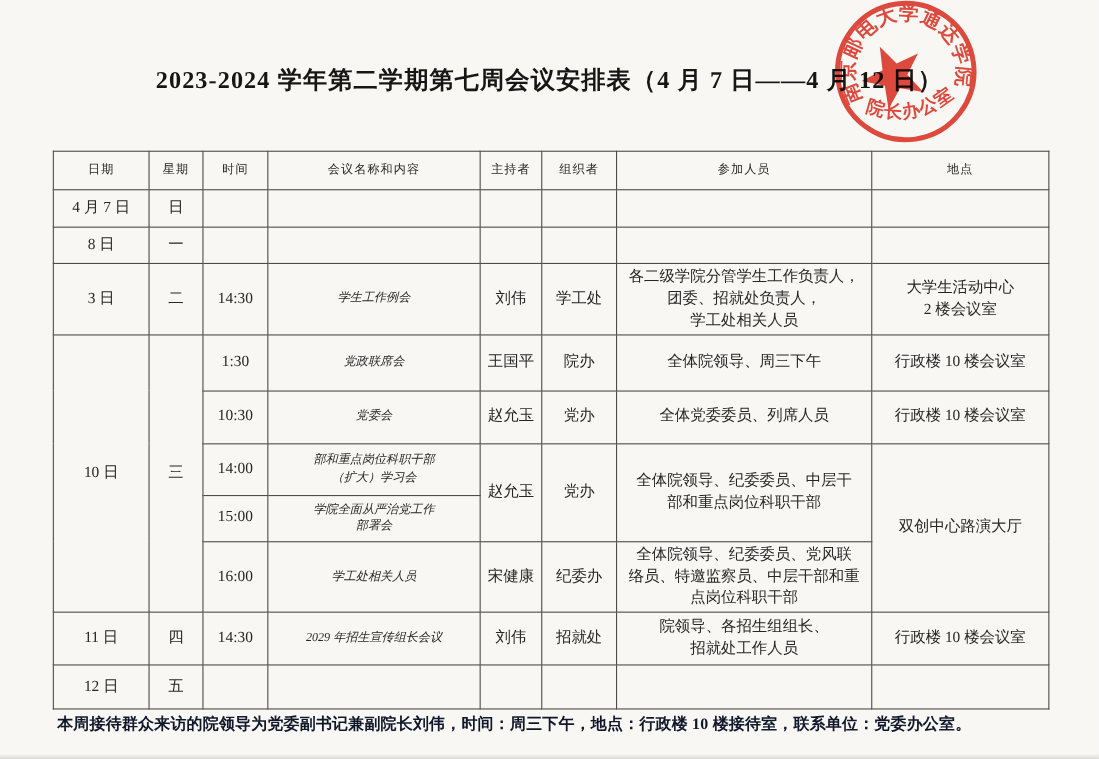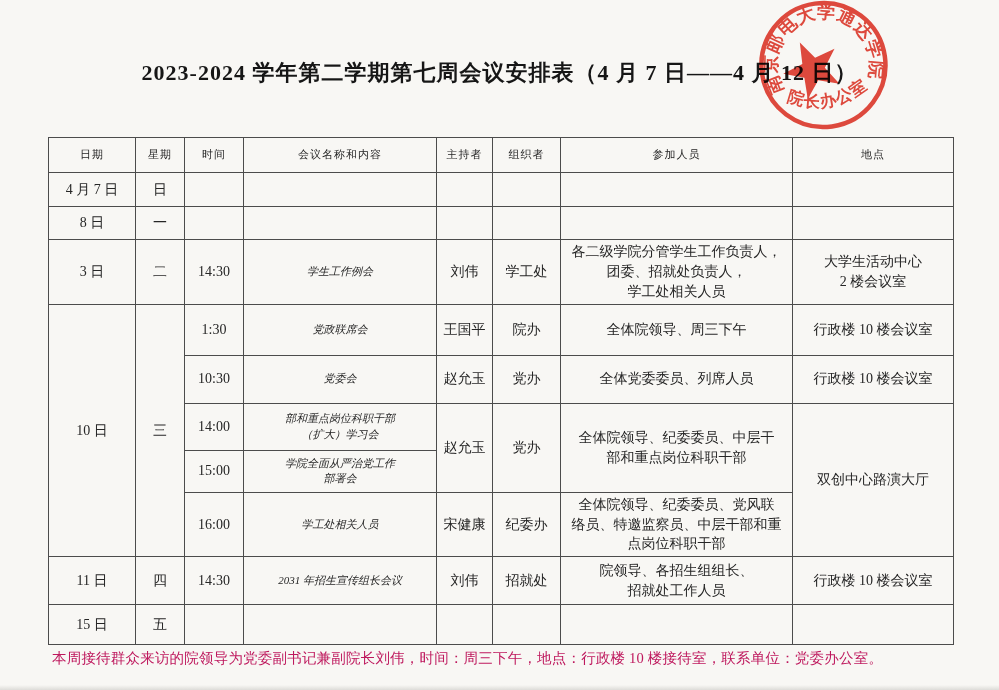--- a/index.html
+++ b/index.html
@@ -49,23 +49,24 @@
     overflow:hidden;
   }
   .sched-table th{font-size:11px;letter-spacing:1px;}
   .meeting-cell{font-size:11px;font-style:italic;}
   .hr0{height:35px}.hr1{height:34px}.hr2{height:33px}.hr3{height:58px}
   .hr4{height:51px}.hr5{height:48px}.hr6{height:47px}.hr7{height:42px}
   .hr8{height:60px}.hr9{height:48px}.hr10{height:40px}
   .doc-footer{
     position:absolute;left:52px;top:649px;width:920px;
     font-size:14.5px;
-    color:#be185d;
+    color:#0f172a;
     letter-spacing:.2px;
     z-index:1;
+    font-weight:bold;
   }
 </style>
 </head>
 <body>
 
 <div class="doc-title">2023-2024 学年第二学期第七周会议安排表（4 月 7 日——4 月 12 日）</div>
 
 <svg class="stamp" viewBox="0 0 152 146" xmlns="http://www.w3.org/2000/svg">
   <circle cx="76" cy="69" r="62" fill="none" stroke="#e23b2e" stroke-width="4.5"></circle>
   <g transform="rotate(-18 65 72)">
@@ -186,30 +187,30 @@
     <td>纪委办</td>
     <td>全体院领导、纪委委员、党风联
 络员、特邀监察员、中层干部和重
 点岗位科职干部</td>
   </tr>
 
   <tr class="hr9">
     <td>11 日</td>
     <td>四</td>
     <td>14:30</td>
-    <td class="meeting-cell">2031 年招生宣传组长会议</td>
+    <td class="meeting-cell">2029 年招生宣传组长会议</td>
     <td>刘伟</td>
     <td>招就处</td>
     <td>院领导、各招生组组长、
 招就处工作人员</td>
     <td>行政楼 10 楼会议室</td>
   </tr>
 
   <tr class="hr10">
-    <td>15 日</td>
+    <td>12 日</td>
     <td>五</td>
     <td></td>
     <td class="meeting-cell"></td>
     <td></td>
     <td></td>
     <td></td>
     <td></td>
   </tr>
 </tbody>
   </table>

